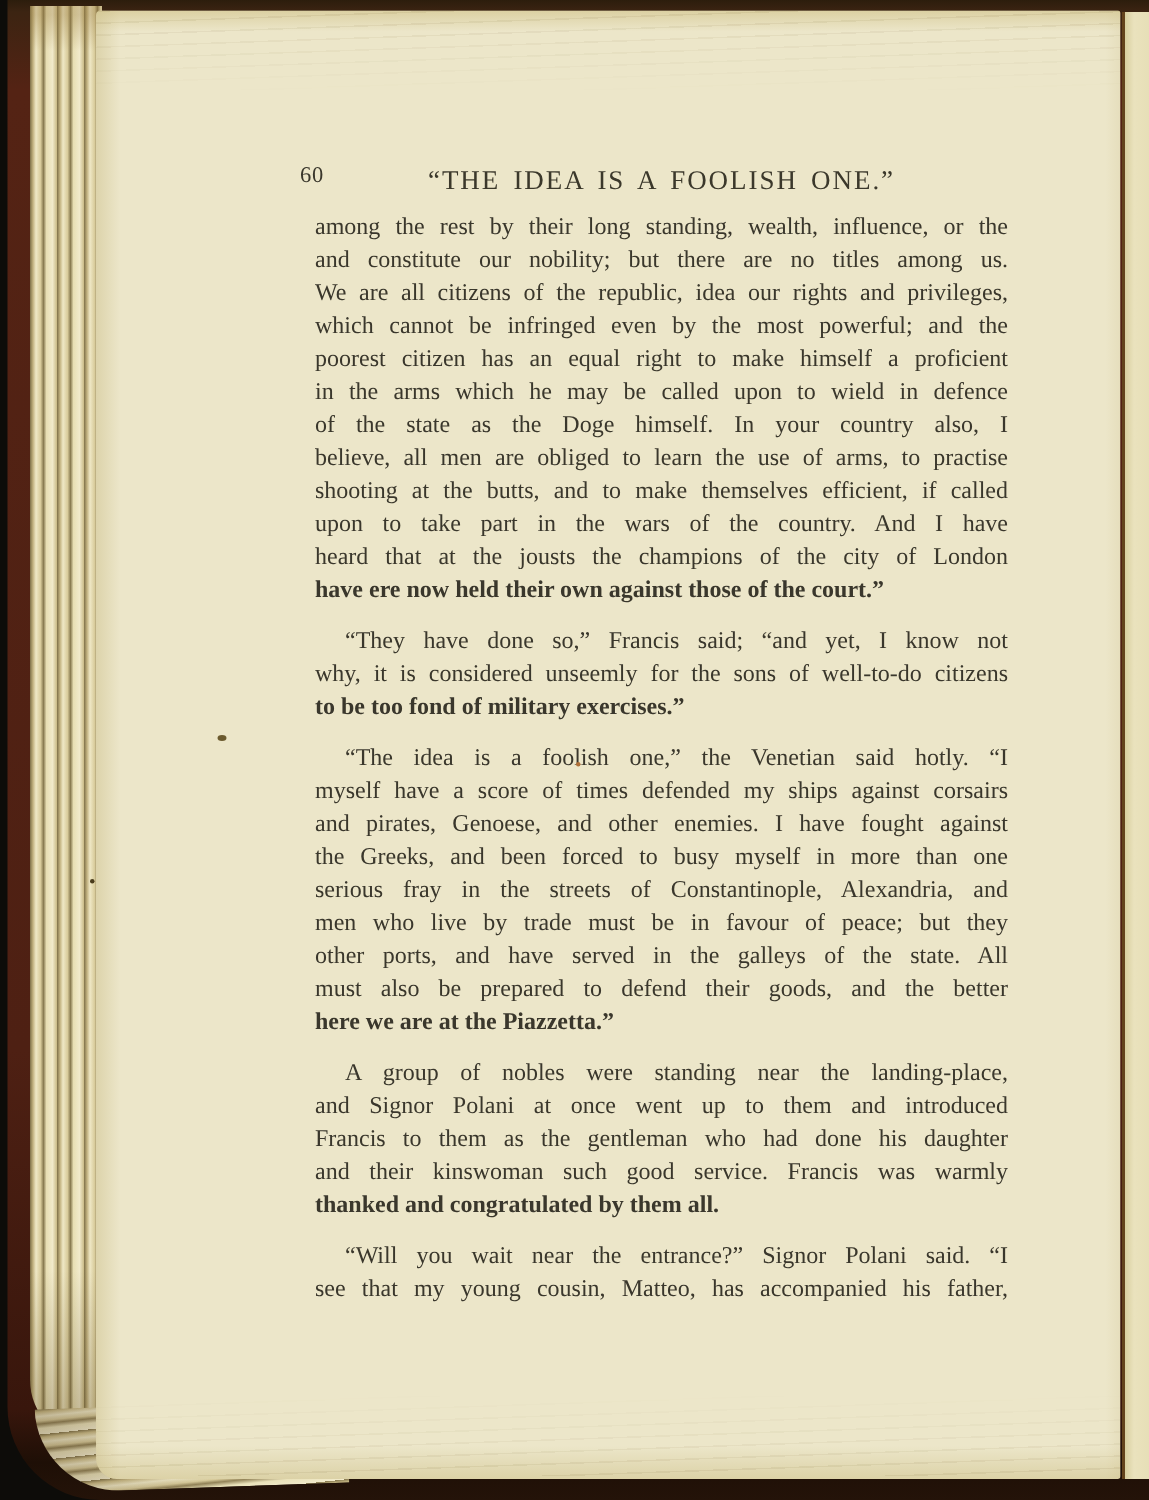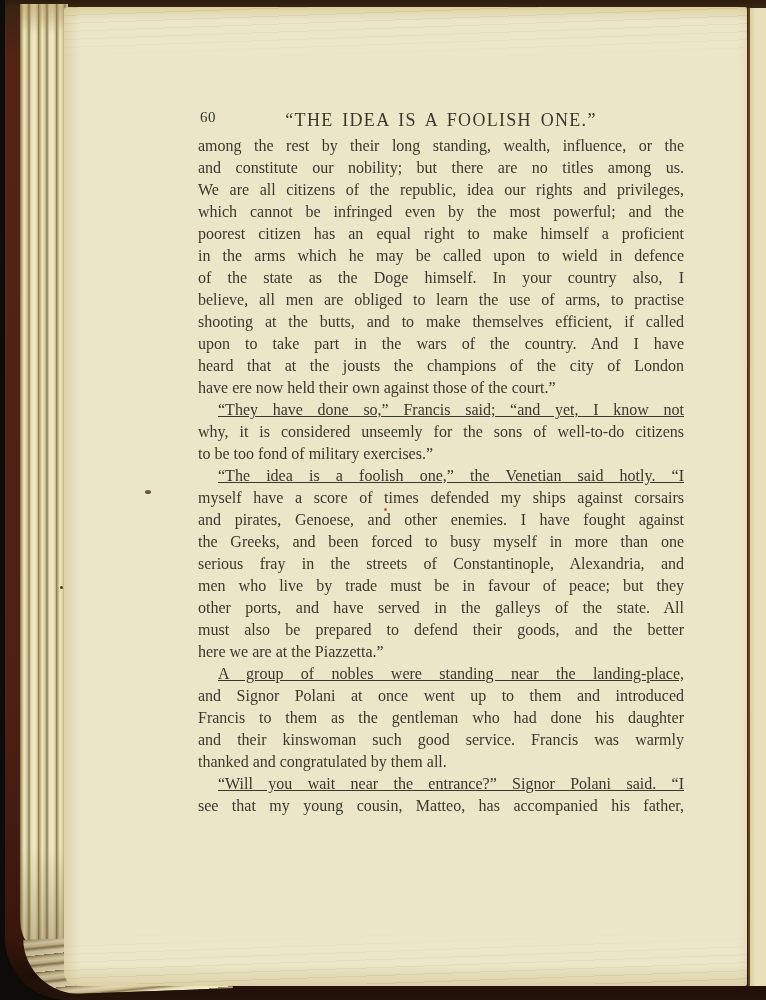--- a/index.html
+++ b/index.html
@@ -81,30 +81,30 @@
     position: absolute; left: 2px; top: 2px;
     font-size: 15px; letter-spacing: 0.5px;
   }
   .running-header {
     position: absolute; left: 0; right: 0; top: 3px;
     text-align: center;
     font-size: 18px; letter-spacing: 1.3px;
     word-spacing: 3px;
     color: #3b382b;
   }
-  .para { margin: 0; }
+  .para { margin: 12px; }
   .line {
     font-size: 16px; line-height: 22px;
     text-align: justify;
     text-align-last: justify;
     -moz-text-align-last: justify;
     white-space: normal;
   }
-  .line.indent { text-indent: 20px; text-decoration: underline; }
-  .line.last { text-align-last: left; -moz-text-align-last: left; }
+  .line.indent { text-indent: 20px; }
+  .line.last { text-align-last: left; font-weight: bold; -moz-text-align-last: left; }
 
   
   .speck { position: absolute; border-radius: 50%; }
   .speck-1 { left: 81px; top: 483px; width: 6px; height: 4px; background: #6b5a2e; }
   .speck-2 { left: 320px; top: 501px; width: 3px; height: 3px; background: #b07038; }
   .speck-3 { left: 60px; top: 586px; width: 3px; height: 3px; background: #4a3c1c; }
 </style>
 </head>
 <body>
 

